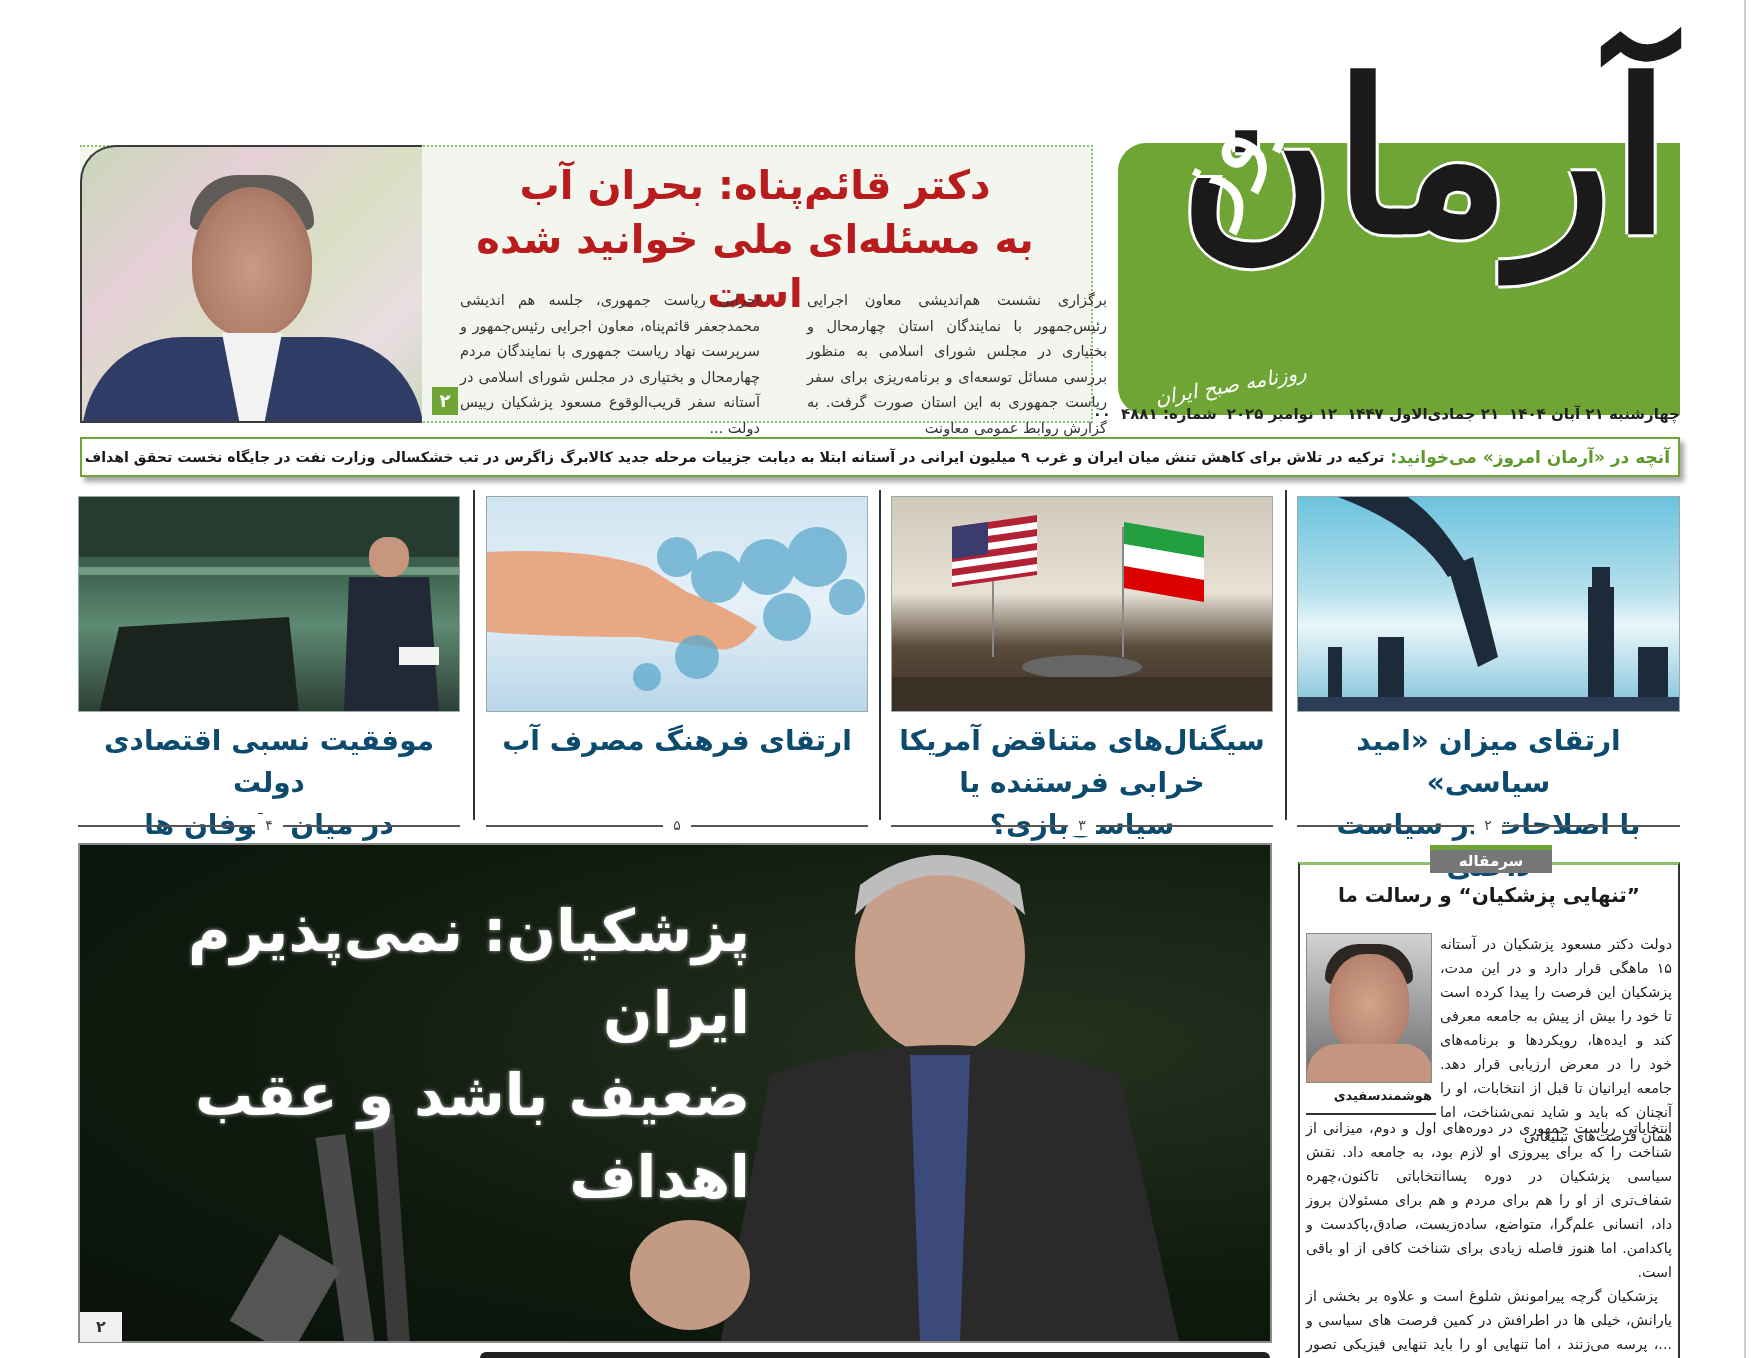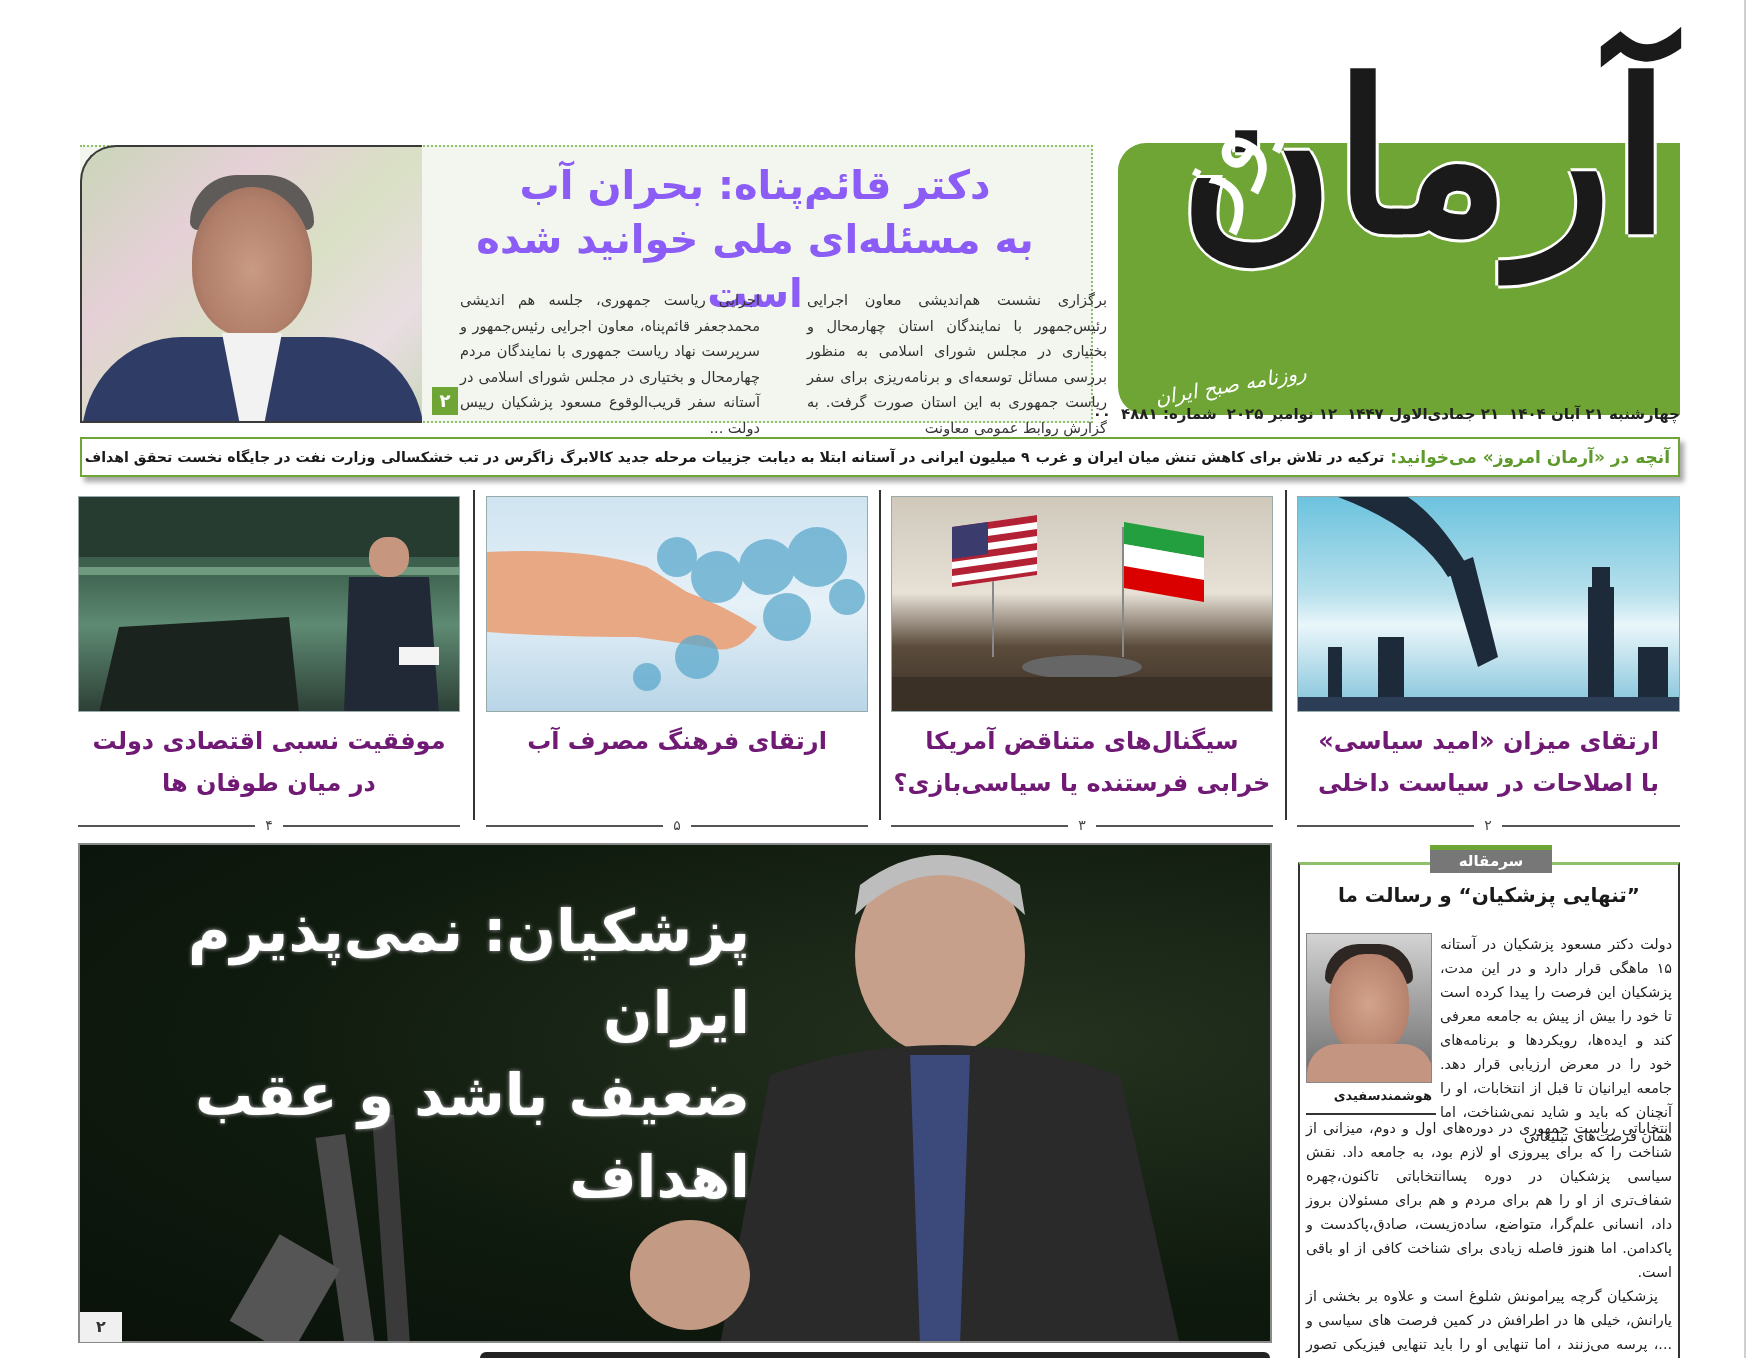--- a/index.html
+++ b/index.html
@@ -22,36 +22,36 @@
 
   
   .top-story { left: 80px; top: 145px; width: 1013px; height: 278px; border: 2px dotted #8fbf6a; border-left: none; background: #f3f6ef; }
   .top-photo { left: 80px; top: 145px; width: 342px; height: 278px; border-radius: 36px 0 0 0; overflow: hidden; border: 2px solid #3a3a3a; border-right: none;
     background: linear-gradient(135deg, #c9d6b8 0%, #e5d0d7 30%, #d9e0c4 55%, #e9dde2 80%, #cbd8be 100%); }
   .top-photo .face { position: absolute; left: 110px; top: 40px; width: 120px; height: 150px; border-radius: 50% 50% 45% 45%; background: radial-gradient(ellipse at 50% 55%, #c99a84 0%, #b17f6a 60%, #8a6152 100%); }
   .top-photo .hair { position: absolute; left: 108px; top: 28px; width: 124px; height: 55px; border-radius: 60px 60px 10px 10px; background: #5e5b58; }
   .top-photo .suit { position: absolute; left: 0; top: 190px; width: 342px; height: 100px; background: #2f3d66; border-radius: 120px 120px 0 0; }
   .top-photo .collar { position: absolute; left: 140px; top: 186px; width: 60px; height: 92px; background: #f2f2f2; clip-path: polygon(0 0, 100% 0, 70% 100%, 30% 100%); }
 
-  .top-headline { left: 440px; top: 158px; width: 630px; text-align: center; font-family: "DejaVu Sans", sans-serif; font-weight: bold; font-size: 40px; line-height: 54px; color: #8b5cf6; direction: rtl; }
+  .top-headline { left: 440px; top: 158px; width: 630px; text-align: center; font-family: "DejaVu Sans", sans-serif; font-weight: bold; font-size: 40px; line-height: 54px; color: #b91c1c; direction: rtl; }
   .top-body { top: 288px; width: 300px; font-size: 14.5px; line-height: 25.5px; color: #333; text-align: justify; direction: rtl; }
   .top-body.col1 { left: 775px; margin-left: 32px; }
   .top-body.col2 { left: 460px; }
   .page-badge-green { left: 432px; top: 387px; width: 26px; height: 28px; background: #6fa535; color: #fff; font-weight: bold; font-size: 18px; text-align: center; line-height: 28px; }
 
   
   .ticker { left: 80px; top: 437px; width: 1600px; height: 40px; border: 2px solid #6fa535; background: #fff; box-shadow: 4px 5px 5px rgba(0,0,0,0.35); display: flex; align-items: center; padding: 0 8px; direction: rtl; white-space: nowrap; overflow: hidden; }
   .ticker .lead { color: #5d9a2b; font-weight: bold; font-size: 17px; margin-left: 0; }
   .ticker .item { font-weight: bold; font-size: 14.2px; color: #1a1a1a; display: inline-flex; align-items: center; }
   .ticker .sq { width: 9px; height: 9px; background: #6fa535; display: inline-block; margin: 0 3px 0 3px; }
 
   
   .col-rule { width: 2px; background: #333; top: 490px; height: 330px; }
   .thumb { top: 496px; height: 216px; border: 1px solid #9aa; overflow: hidden; }
-  .story-head { top: 720px; height: 90px; text-align: center; font-weight: bold; font-size: 24px; line-height: 42px; color: #701a75; direction: rtl; }
+  .story-head { top: 720px; height: 90px; text-align: center; font-weight: bold; font-size: 28px; line-height: 42px; color: #0c4a6e; direction: rtl; }
   .story-rule { top: 825px; height: 2px; background: #555; }
   .story-page { top: 814px; width: 28px; height: 22px; background: #fff; color: #444; font-size: 14px; text-align: center; line-height: 22px; }
 
   
   .t-parl { background: linear-gradient(180deg, #2e4a3d 0%, #3f6350 35%, #5e8a73 60%, #2d4036 100%); }
   .t-water { background: linear-gradient(180deg, #cfe4f1 0%, #e6f1f8 50%, #b8d5e7 100%); }
   .t-flags { background: linear-gradient(180deg, #cfc8bb 0%, #e7e1d6 45%, #5a4b3b 70%, #3a2f25 100%); }
   .t-chess { background: linear-gradient(180deg, #6cc3de 0%, #b7e0ec 45%, #e9f6fa 60%, #7fc1d9 100%); }
 
   

